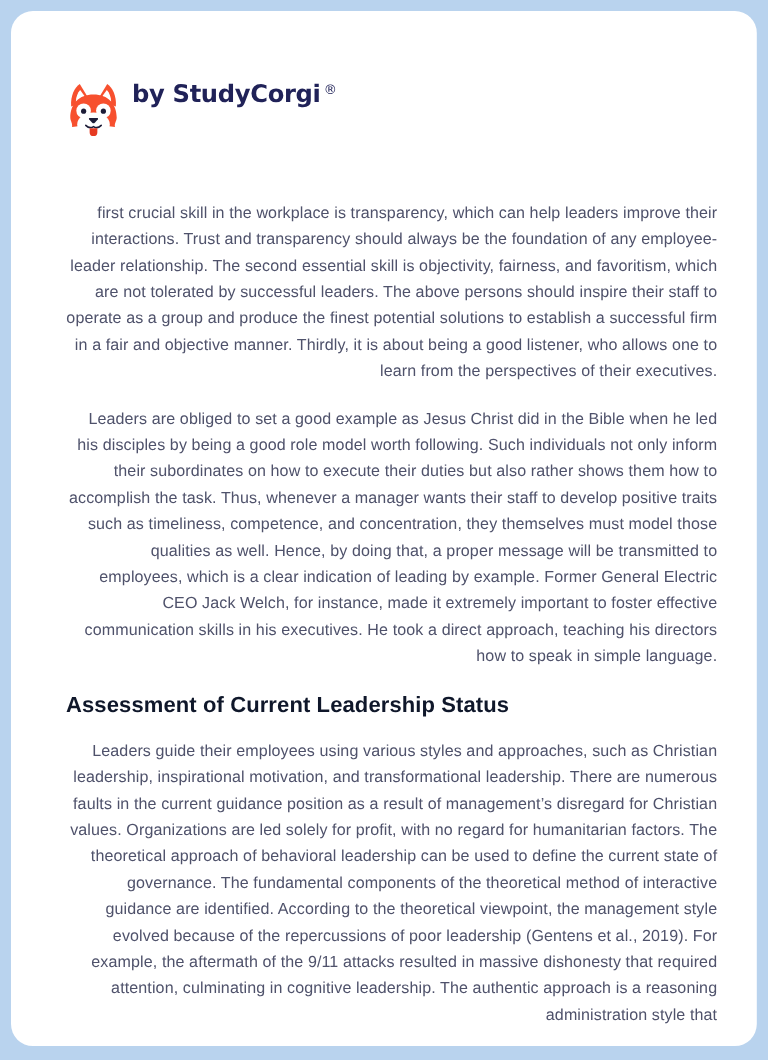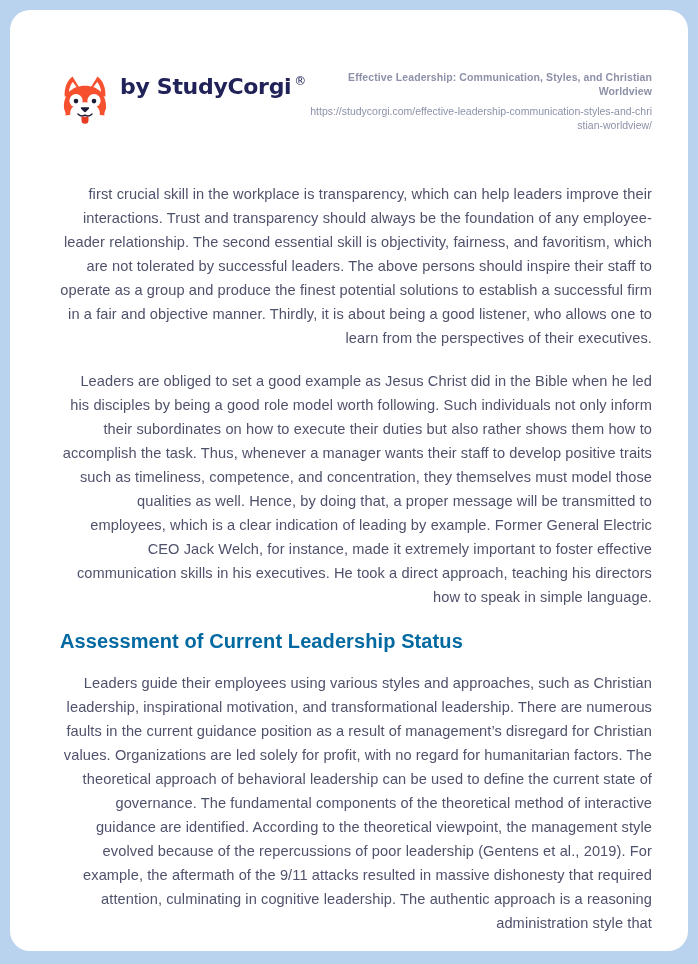--- a/index.html
+++ b/index.html
@@ -73,21 +73,21 @@
   .content p {
     margin: 0 0 19px 0;
     color: #4f526b;
     font-size: 14.6px;
     line-height: 24px;
     letter-spacing: 0.1px;
     text-align: right;
   }
   .content h2 {
     margin: 14px 0 17px 0;
-    color: #0369a1;
+    color: #0f172a;
     font-size: 20px;
     line-height: 26px;
     font-weight: 700;
     letter-spacing: 0.1px;
   }
 </style>
 </head>
 <body>
 
 <div class="card">
@@ -117,24 +117,20 @@
 
           <path d="M23 50 Q27.5 54.5 32 51.5 Q36.5 54.5 41 50" stroke="#1d1d38" stroke-width="1.8" fill="none" stroke-linecap="round"></path>
 
           <path d="M27.5 53.5 L36.5 53.5 L36.5 58 A4.5 4.5 0 0 1 27.5 58 Z" fill="#e63a22"></path>
         </svg>
       </span>
       <span class="logo-text">by StudyCorgi</span>
       <span class="logo-reg">®</span>
     </a>
 
-    <div class="doc-meta">
-      <div class="doc-title">Effective Leadership: Communication, Styles, and Christian Worldview</div>
-      <a class="doc-url">https://studycorgi.com/effective-leadership-communication-styles-and-christian-worldview/</a>
-    </div>
 
   </div>
 
   <div class="content">
     <p>first crucial skill in the workplace is transparency, which can help leaders improve their interactions. Trust and transparency should always be the foundation of any employee-leader relationship. The second essential skill is objectivity, fairness, and favoritism, which are not tolerated by successful leaders. The above persons should inspire their staff to operate as a group and produce the finest potential solutions to establish a successful firm in a fair and objective manner. Thirdly, it is about being a good listener, who allows one to learn from the perspectives of their executives.</p>
     <p>Leaders are obliged to set a good example as Jesus Christ did in the Bible when he led his disciples by being a good role model worth following. Such individuals not only inform their subordinates on how to execute their duties but also rather shows them how to accomplish the task. Thus, whenever a manager wants their staff to develop positive traits such as timeliness, competence, and concentration, they themselves must model those qualities as well. Hence, by doing that, a proper message will be transmitted to employees, which is a clear indication of leading by example. Former General Electric CEO Jack Welch, for instance, made it extremely important to foster effective communication skills in his executives. He took a direct approach, teaching his directors how to speak in simple language.</p>
     <h2>Assessment of Current Leadership Status</h2>
     <p>Leaders guide their employees using various styles and approaches, such as Christian leadership, inspirational motivation, and transformational leadership. There are numerous faults in the current guidance position as a result of management’s disregard for Christian values. Organizations are led solely for profit, with no regard for humanitarian factors. The theoretical approach of behavioral leadership can be used to define the current state of governance. The fundamental components of the theoretical method of interactive guidance are identified. According to the theoretical viewpoint, the management style evolved because of the repercussions of poor leadership (Gentens et al., 2019). For example, the aftermath of the 9/11 attacks resulted in massive dishonesty that required attention, culminating in cognitive leadership. The authentic approach is a reasoning administration style that</p>
   </div>
 

